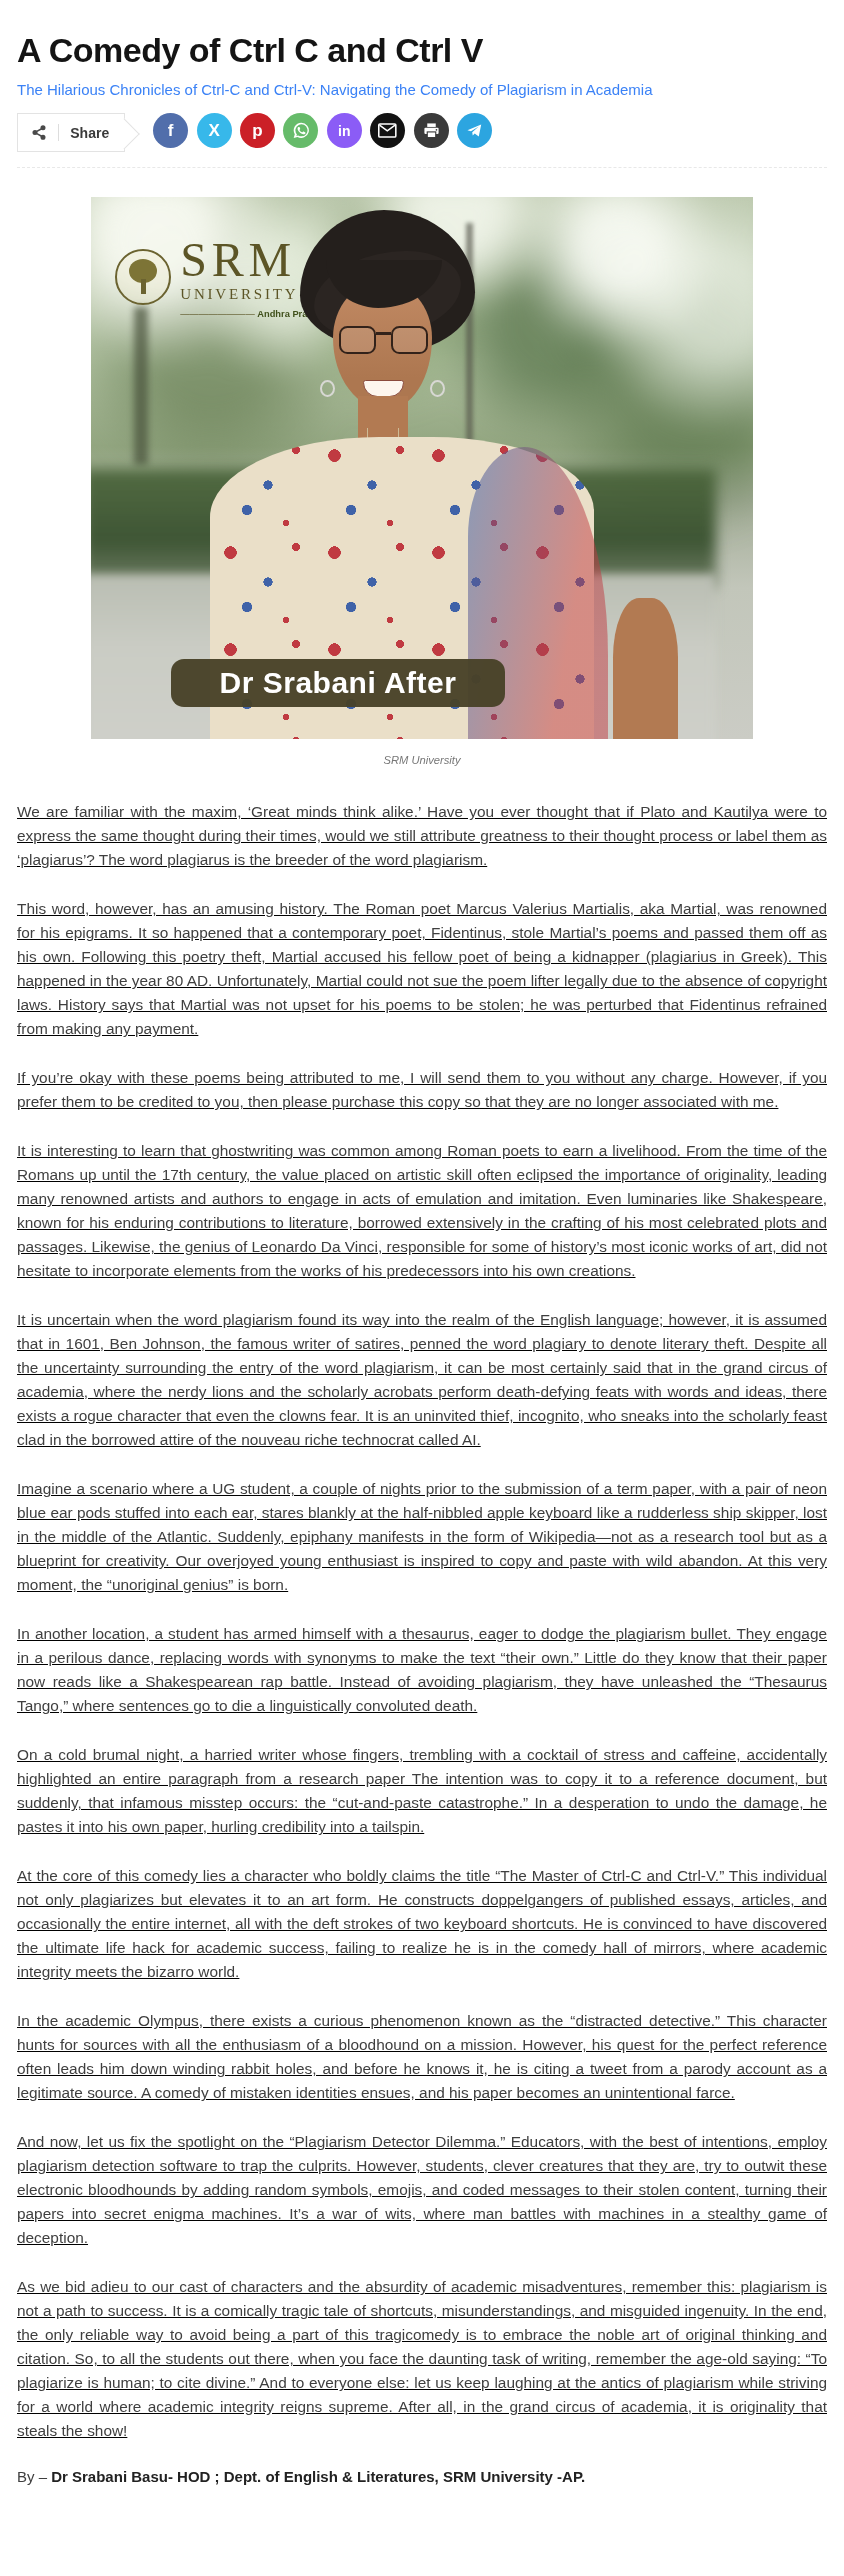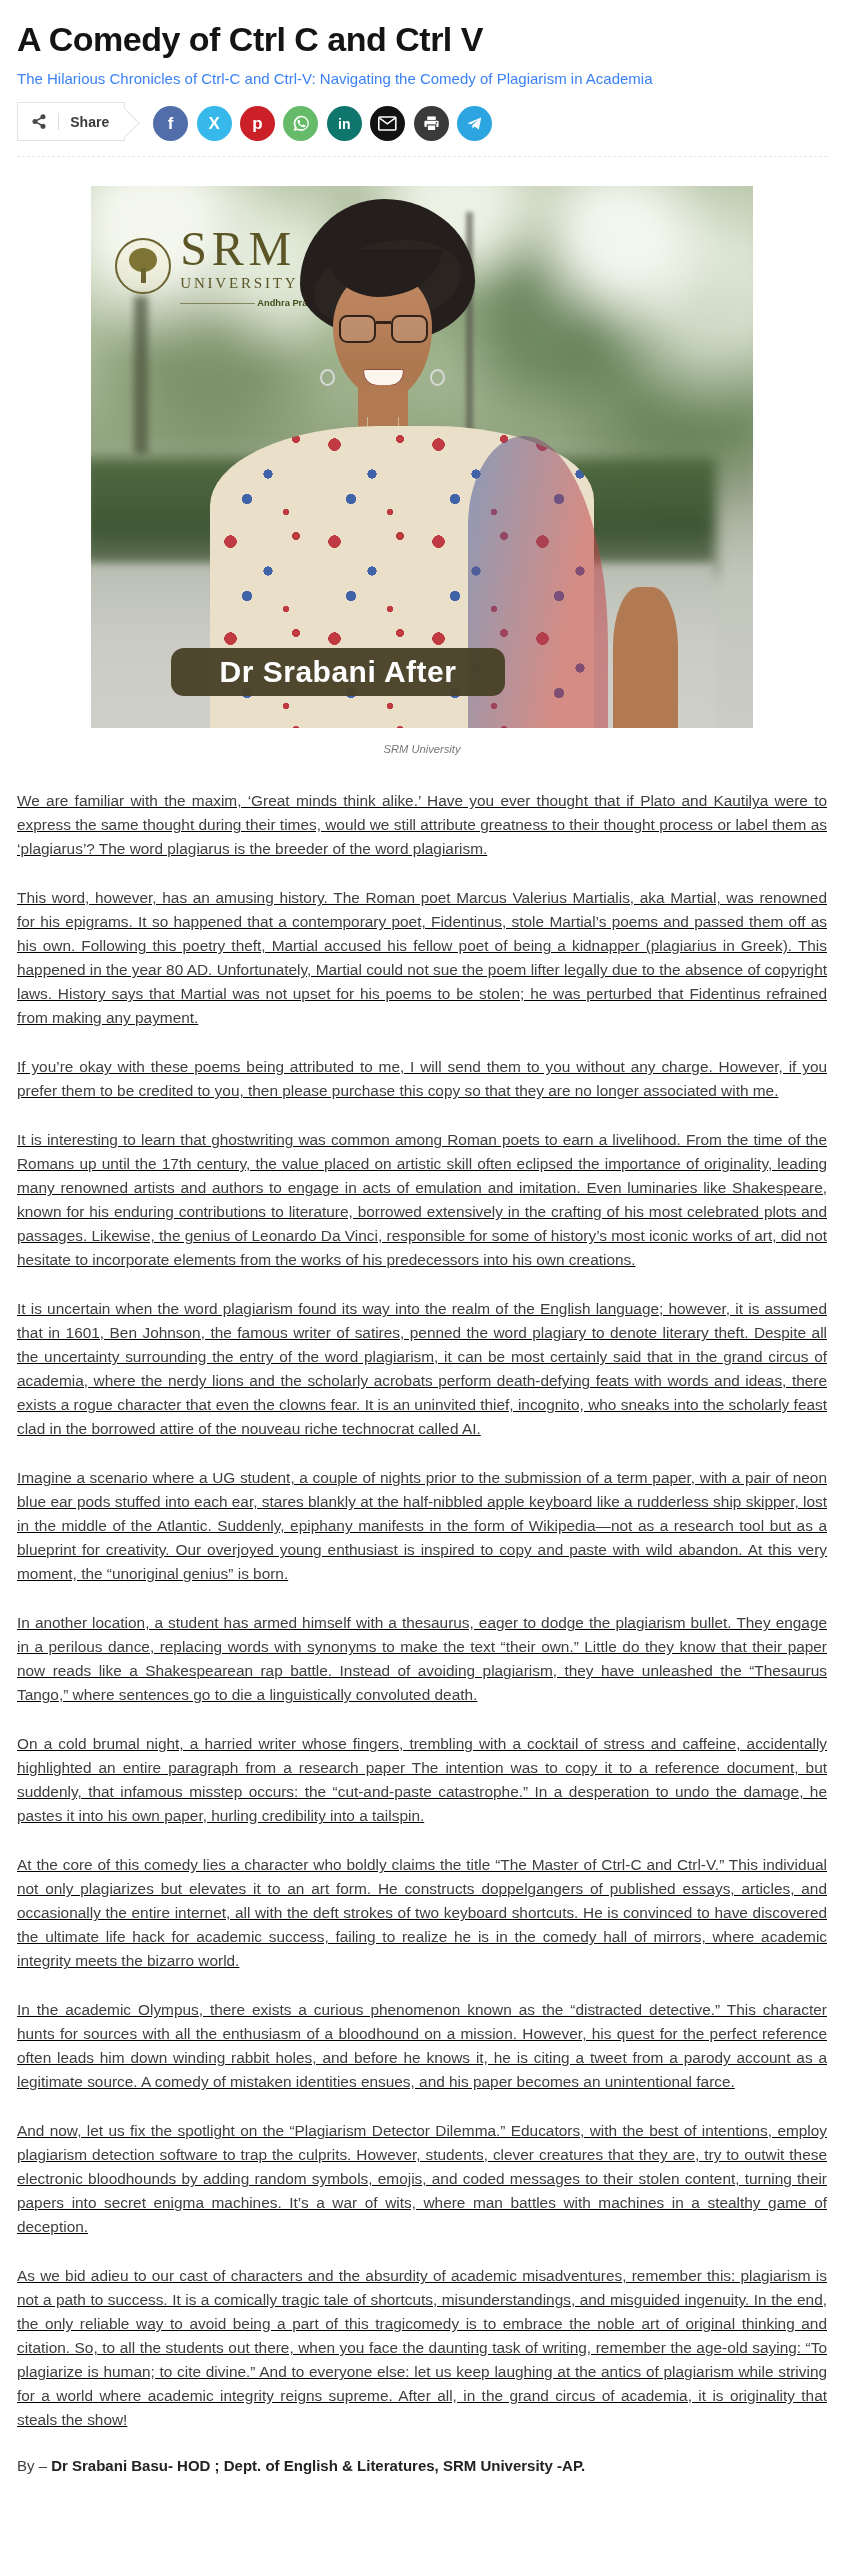--- a/index.html
+++ b/index.html
@@ -1,43 +1,43 @@
 <!DOCTYPE html>
 <html style="font-size:15px"><head>
 <meta charset="utf-8">
 <style>
   * { margin:0; padding:0; box-sizing:border-box; }
   html,body { width:844px; background:#ffffff; font-family:"Liberation Sans", sans-serif; }
   .container { width:844px; padding:0 17px; }
 
   
-  .title { font-size:34px; font-weight:700; color:#141414; letter-spacing:-0.5px; padding-top:20px; margin-bottom:11.2px; }
+  .title { font-size:34px; font-weight:700; color:#141414; letter-spacing:-0.5px; padding-top:31px; margin-bottom:11.2px; }
   .subtitle { font-size:15px; color:#3b82f6; font-weight:400; margin-bottom:15px; }
 
   .byline-row { display:flex; align-items:center; gap:9.3px; margin-bottom:11.2px; }
   .dnp-logo { width:32px; height:32px; border-radius:50%; background:#d71920; color:#fff; display:flex; flex-direction:column; align-items:center; justify-content:center; line-height:1; flex:0 0 auto; }
   .dnp-logo .l1 { font-size:10.3px; font-weight:800; }
   .dnp-logo .l2 { font-size:6.5px; margin-top:0.9px; }
   .byline-by { font-size:13px; color:#666; }
   .byline-author { font-size:14px; font-weight:700; color:#1e1e1e; letter-spacing:0.3px; }
 
   
-  .share-row { display:flex; align-items:flex-end; margin:5.6px 0 0; }
+  .share-row { display:flex; align-items:flex-start; margin:5.6px 0 0; }
   .share-pill { position:relative; height:39px; border:0.9px solid #e3e3e3; background:#fff; display:flex; align-items:center; padding:0 15px 0 13px; cursor:pointer; }
   .share-pill::after { content:""; position:absolute; right:-11.2px; top:8.4px; width:21.4px; height:21.4px; background:#fff; border-top:0.9px solid #e3e3e3; border-right:0.9px solid #e3e3e3; transform:rotate(45deg); }
   .share-pill .sep { width:0.9px; height:17px; background:#ddd; margin:0 11.2px; }
   .share-pill .share-label { font-size:14px; font-weight:700; color:#3a3a3a; position:relative; z-index:1; }
   .socials { display:flex; gap:8.4px; margin-left:28px; }
   .social-btn { width:35px; height:35px; border-radius:50%; display:flex; align-items:center; justify-content:center; color:#fff; cursor:pointer; flex:0 0 auto; }
   .social-btn .letter { font-size:17px; font-weight:700; line-height:1; }
   .sb-fb { background:#516eab; }
   .sb-tw { background:#37b8ea; }
   .sb-pin { background:#cb2027; }
   .sb-wa { background:#66bb6a; }
-  .sb-li { background:#0f766e; font-size:14px; }
+  .sb-li { background:#8b5cf6; font-size:14px; }
   .sb-li .letter { font-size:14px; }
   .sb-em { background:#121212; }
   .sb-pr { background:#3a3a3a; }
   .sb-tg { background:#2ca5e0; }
 
   .dashed-divider { border-top:1.9px dashed #e8e8e8; margin:15px 0 0; }
 
   
   .figure { margin-top:29px; }
   .photo { position:relative; width:662px; height:542px; margin:0 auto; overflow:hidden;

